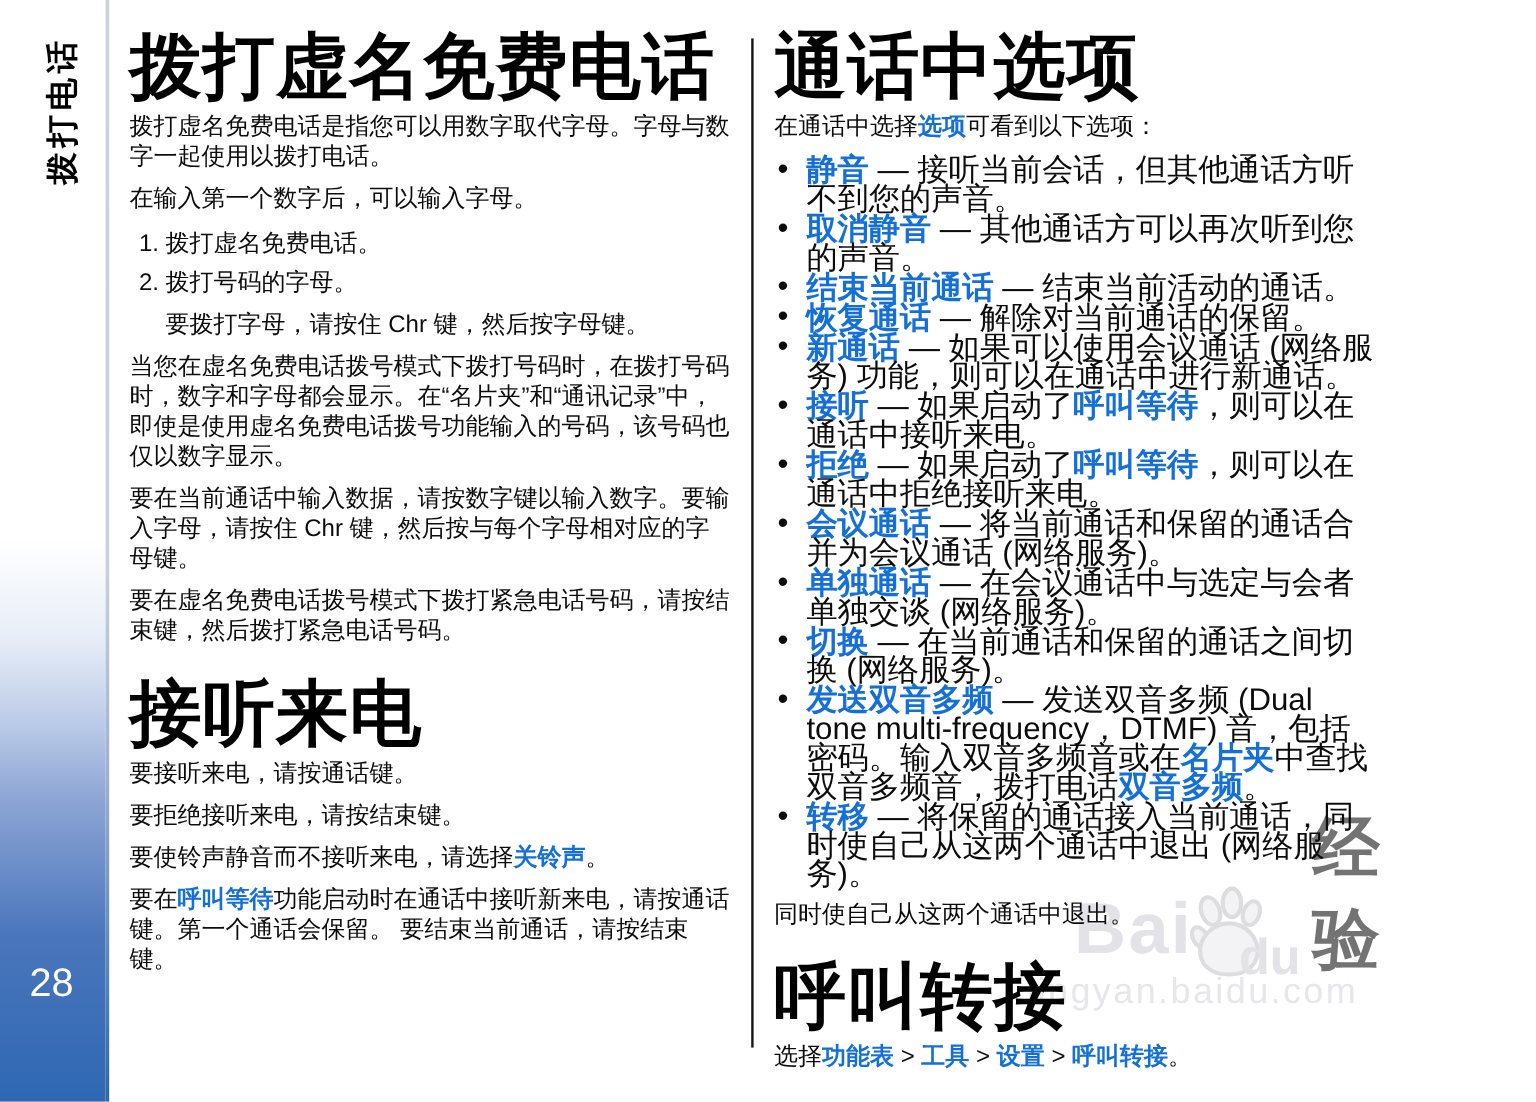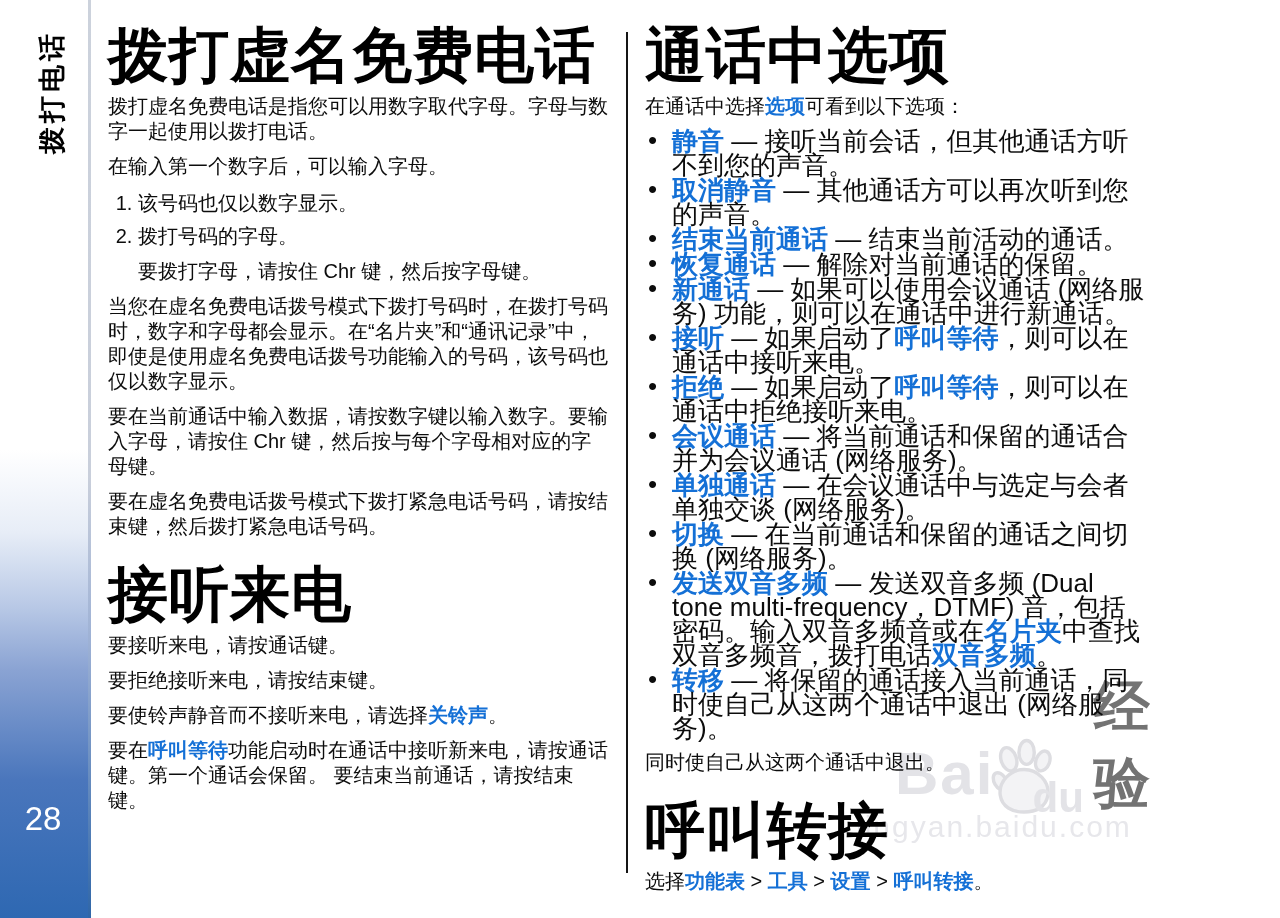--- a/index.html
+++ b/index.html
@@ -75,21 +75,21 @@
     <span class="wm-cn">经验</span>
   </div>
   <div class="wm-url">jingyan.baidu.com</div>
 </div>
 
 <div class="col col-left">
     <div class="h1">拨打虚名免费电话</div>
     <p><span>拨打虚名免费电话是指您可以用数字取代字母。字母与数字一起使用以拨打电话。</span></p>
     <p><span>在输入第一个数字后，可以输入字母。</span></p>
     <ol class="numlist">
-      <li><span>该号码也仅以数字显示。</span></li>
+      <li><span>拨打虚名免费电话。</span></li>
       <li><span>拨打号码的字母。</span></li>
     </ol>
     <p class="indent"><span>要拨打字母，请按住 Chr 键，然后按字母键。</span></p>
     <p><span>当您在虚名免费电话拨号模式下拨打号码时，在拨打号码时，数字和字母都会显示。在“名片夹”和“通讯记录”中，即使是使用虚名免费电话拨号功能输入的号码，该号码也仅以数字显示。</span></p>
     <p><span>要在当前通话中输入数据，请按数字键以输入数字。要输入字母，请按住 Chr 键，然后按与每个字母相对应的字母键。</span></p>
     <p><span>要在虚名免费电话拨号模式下拨打紧急电话号码，请按结束键，然后拨打紧急电话号码。</span></p>
     <div class="h1 gap">接听来电</div>
     <p><span>要接听来电，请按通话键。</span></p>
     <p><span>要拒绝接听来电，请按结束键。</span></p>
     <p><span>要使铃声静音而不接听来电，请选择</span><span class="term-link">关铃声</span><span>。</span></p>

